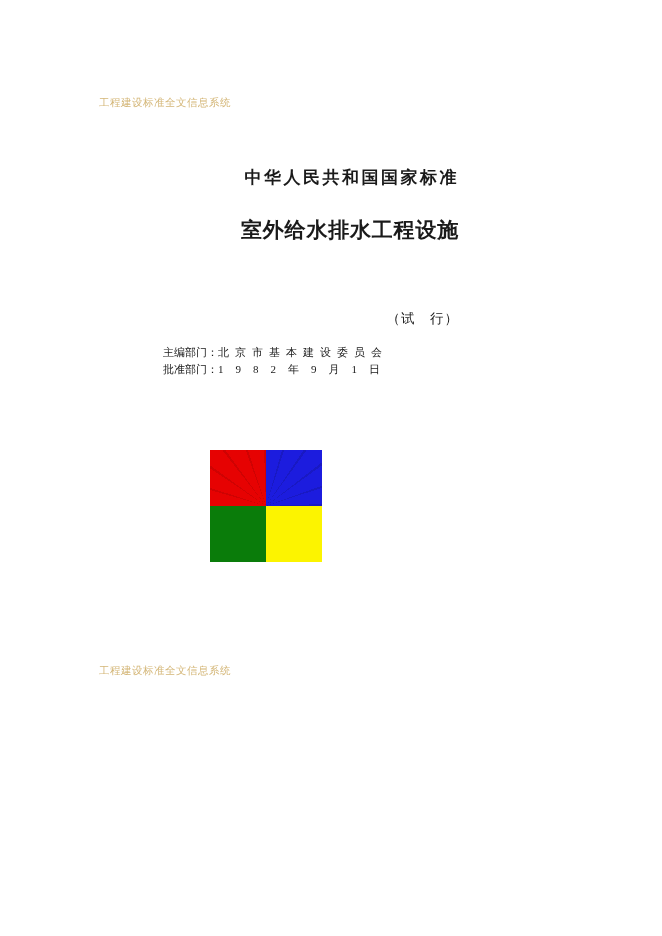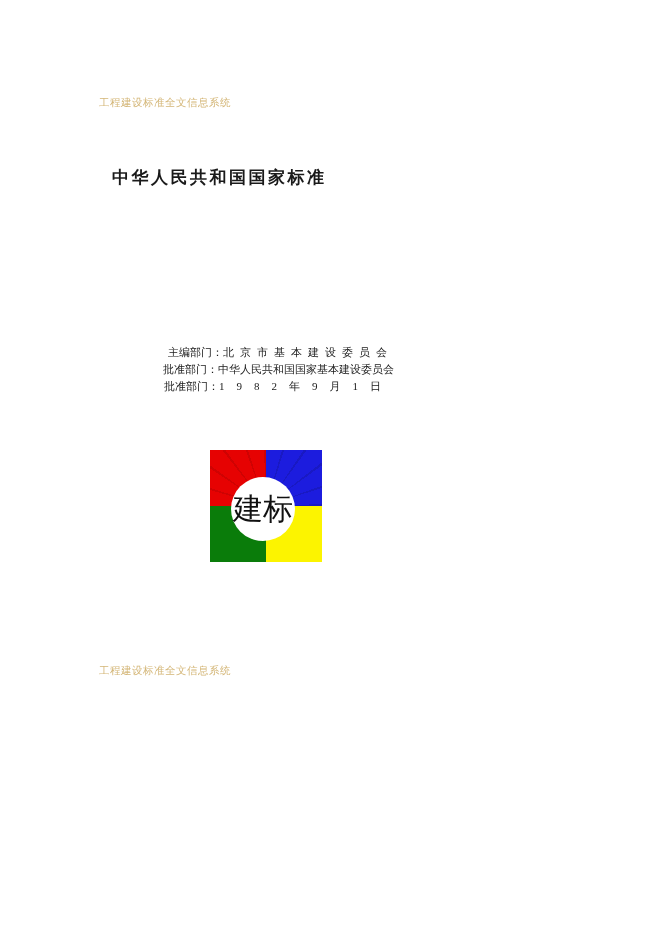--- a/index.html
+++ b/index.html
@@ -21,23 +21,23 @@
     left: 99px;
     font-size: 10.5px;
     letter-spacing: 0.5px;
     white-space: nowrap;
   }
   .wm-top { top: 96px; }
   .wm-bottom { top: 664px; }
 
   .centercol {
     position: absolute;
-    left: 112px;
+    left: 119px;
     width: 340px;
-    text-align: left;
+    text-align: right;
   }
   .heading {
     top: 166px;
     font-size: 17px;
     font-weight: 700;
     letter-spacing: 2.5px;
     white-space: nowrap;
   }
   .title1 {
     top: 216px;
@@ -67,21 +67,21 @@
     white-space: pre;
   }
 
   .publishers {
     position: absolute;
     left: 163px;
     top: 344px;
     width: 230px;
     font-size: 11px;
     line-height: 17px;
-    text-align: right;
+    text-align: left;
     white-space: nowrap;
   }
   .pub-row { display: block; }
   .val-spaced { letter-spacing: 6px; }
   .val-wide { letter-spacing: 12px; }
 
   .logo {
     position: absolute;
     left: 210px; top: 450px;
     width: 112px; height: 112px;
@@ -126,41 +126,37 @@
 </style>
 </head>
 <body>
 
 <div class="page">
 
   <div class="watermark wm-top" style="color: rgb(212, 182, 119);">工程建设标准全文信息系统</div>
 
   <div class="centercol heading">中华人民共和国国家标准</div>
 
+  <div class="centercol title1">室外给水排水工程设施</div>
 
 
 
+  <div class="centercol trial">（试　行）</div>
 
   <div class="publishers">
     <span class="pub-row">
       <span>主编部门：</span><span class="val-spaced">北京市基本建设委员会</span>
-    </span>
-    <span class="pub-row">
-      <span>批准部门：</span><span>中华人民共和国国家基本建设委员会</span>
     </span>
     <span class="pub-row">
       <span>批准部门：</span><span class="val-wide">1982年9月1日</span>
     </span>
   </div>
 
   <div class="logo">
     <div class="quad q-tl" style="background: rgb(230, 2, 2);"></div>
     <div class="quad q-tr" style="background: rgb(28, 28, 222);"></div>
     <div class="quad q-bl" style="background: rgb(10, 124, 10);"></div>
     <div class="quad q-br" style="background: rgb(252, 244, 0);"></div>
-    <div class="logo-circle">
-      <span class="logo-text">建标</span>
-    </div>
   </div>
 
   <div class="watermark wm-bottom" style="color: rgb(212, 182, 119);">工程建设标准全文信息系统</div>
 
 </div>
 
 </body></html>

